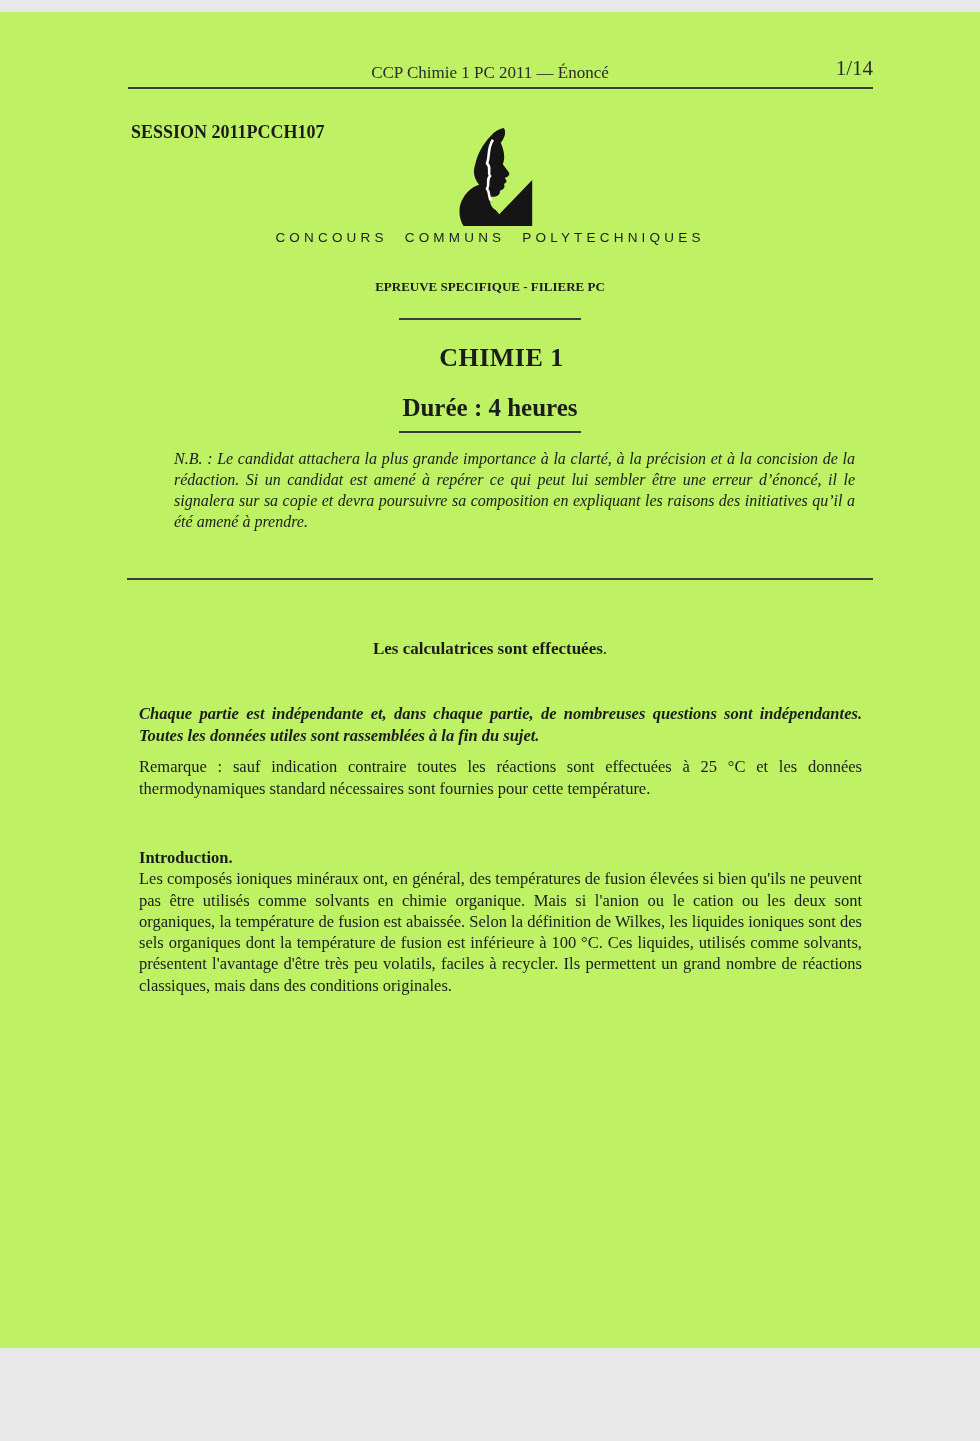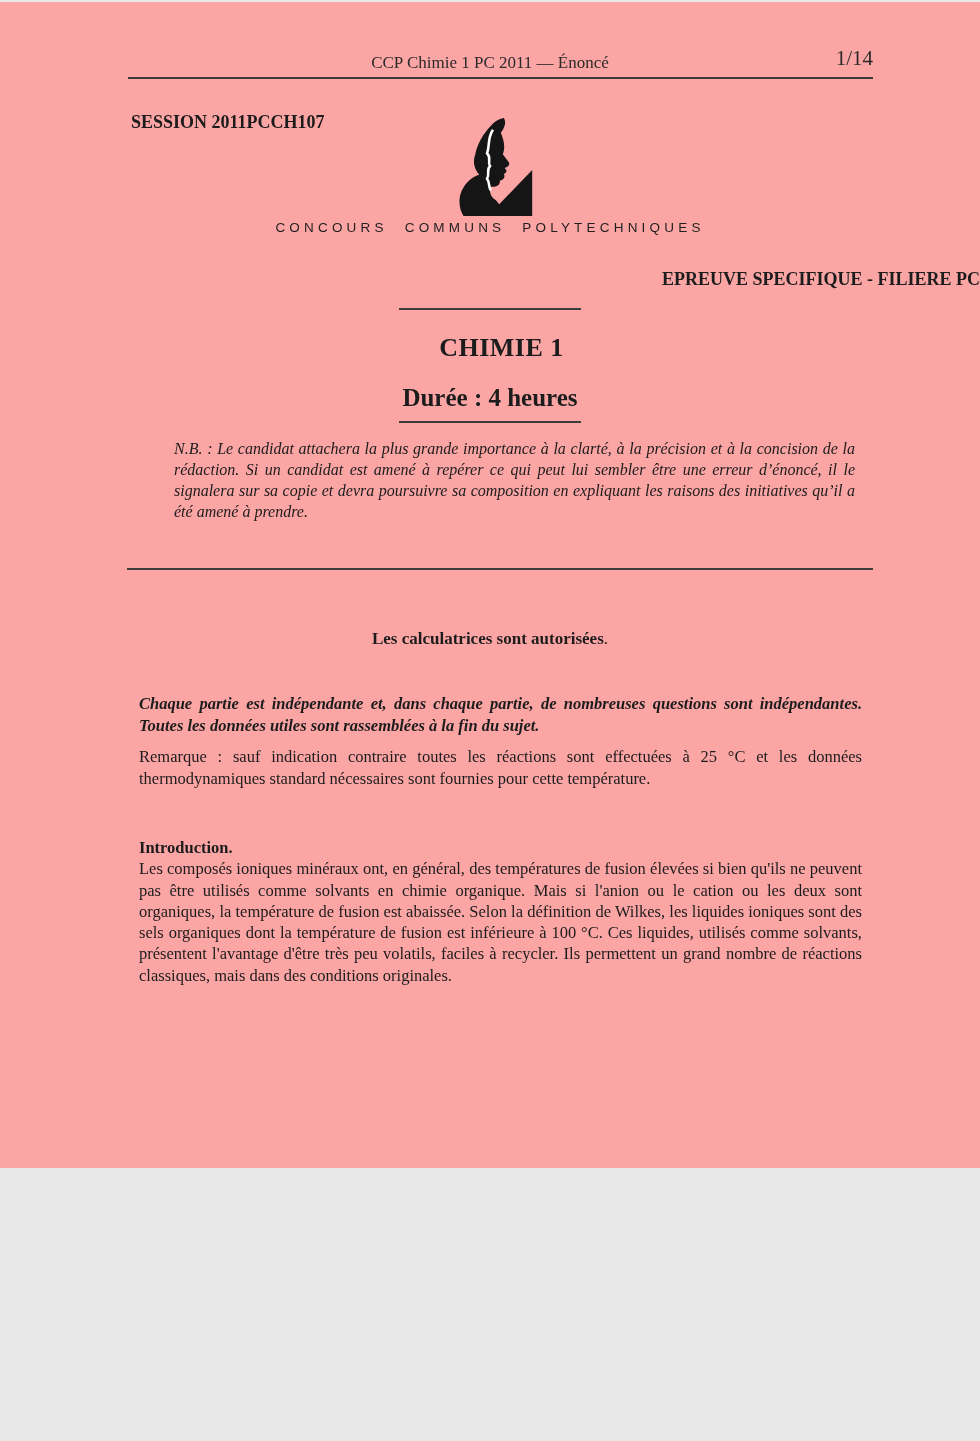--- a/index.html
+++ b/index.html
@@ -1,22 +1,22 @@
 <!DOCTYPE html>
 <html lang="fr"><head>
 <meta charset="utf-8">
 <title>CCP Chimie 1 PC 2011 — Énoncé</title>
 <style>
   html, body { margin: 0; padding: 0; background: #e8e8e8; }
   .page {
     position: relative;
     width: 980px;
-    height: 1166px;
-    margin: 2px auto;
-    background: #fca5a5;
+    height: 1336px;
+    margin: 12px auto;
+    background: #bef264;
     font-family: "Liberation Serif", serif;
     color: #1c1c1c;
     overflow: hidden;
   }
 
   
   .running-title {
     position: absolute; top: 51px; left: 0; right: 0;
     text-align: center; font-size: 17px; color: #2a2a2a;
   }
@@ -41,21 +41,21 @@
   }
   .logo-caption {
     margin-top: 3px;
     font-family: "Liberation Sans", sans-serif;
     font-weight: 400; font-size: 13.5px;
     letter-spacing: 4.2px; word-spacing: 9px;
     color: #1f1f1f; white-space: nowrap;
   }
 
   .centered-line { position: absolute; left: 0; right: 0; text-align: center; }
-  .exam-line   { top: 267px; font-weight: bold; font-size: 18px; text-align: right; }
+  .exam-line   { top: 267px; font-weight: bold; font-size: 13px; }
   .subject-title { top: 331px; font-weight: bold; font-size: 26px; letter-spacing: 0.5px; padding-left: 23px; }
   .duration-line { top: 382px; font-weight: bold; font-size: 25px; }
 
   .short-rule { left: 50%; transform: translateX(-50%); width: 182px; }
   .short-rule-1 { top: 306px; }
   .short-rule-2 { top: 419px; }
 
   .nb-notice {
     position: absolute; top: 436px; left: 174px; width: 681px;
     font-style: italic; font-size: 16px; line-height: 21px;
@@ -122,21 +122,21 @@
   <div class="centered-line exam-line">EPREUVE SPECIFIQUE - FILIERE PC</div>
   <div class="rule short-rule short-rule-1"></div>
   <div class="centered-line subject-title">CHIMIE 1</div>
   <div class="centered-line duration-line">Durée : 4 heures</div>
   <div class="rule short-rule short-rule-2"></div>
 
   <div class="nb-notice">N.B. : Le candidat attachera la plus grande importance à la clarté, à la précision et à la concision de la rédaction. Si un candidat est amené à repérer ce qui peut lui sembler être une erreur d’énoncé, il le signalera sur sa copie et devra poursuivre sa composition en expliquant les raisons des initiatives qu’il a été amené à prendre.</div>
 
   <div class="rule section-rule"></div>
 
-  <div class="calculators-notice"><span class="b">Les calculatrices sont autorisées</span><span>.</span></div>
+  <div class="calculators-notice"><span class="b">Les calculatrices sont effectuées</span><span>.</span></div>
 
   <div class="para independence-notice">Chaque partie est indépendante et, dans chaque partie, de nombreuses questions sont indépendantes. Toutes les données utiles sont rassemblées à la fin du sujet.</div>
 
   <div class="para remark-paragraph">Remarque : sauf indication contraire toutes les réactions sont effectuées à 25 °C et les données thermodynamiques standard nécessaires sont fournies pour cette température.</div>
 
   <div class="para introduction-block">
     <span class="introduction-heading">Introduction.</span>
     <span>Les composés ioniques minéraux ont, en général, des températures de fusion élevées si bien qu'ils ne peuvent pas être utilisés comme solvants en chimie organique. Mais si l'anion ou le cation ou les deux sont organiques, la température de fusion est abaissée. Selon la définition de Wilkes, les liquides ioniques sont des sels organiques dont la température de fusion est inférieure à 100 °C. Ces liquides, utilisés comme solvants, présentent l'avantage d'être très peu volatils, faciles à recycler. Ils permettent un grand nombre de réactions classiques, mais dans des conditions originales.</span>
   </div>
 

